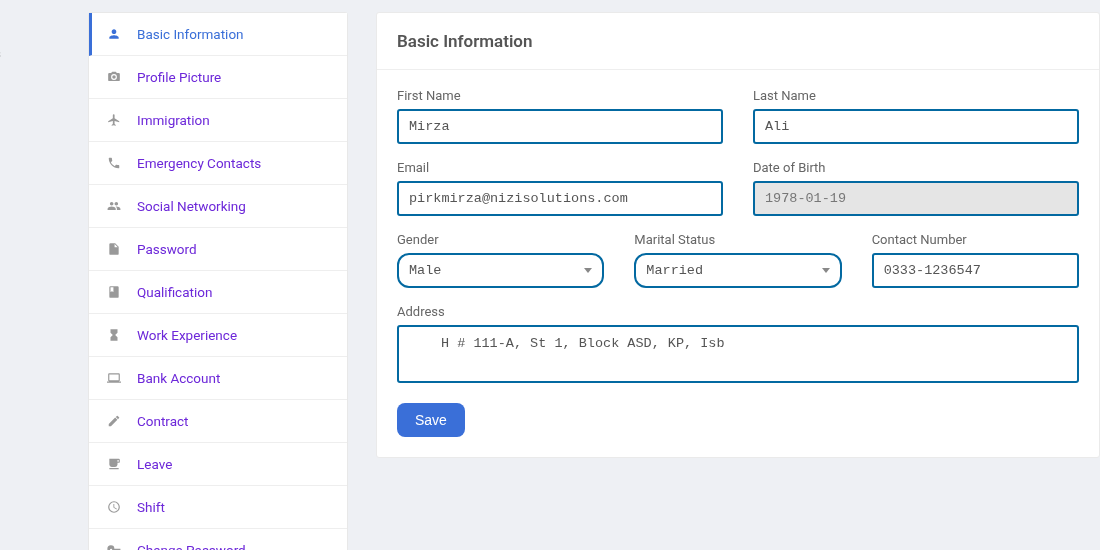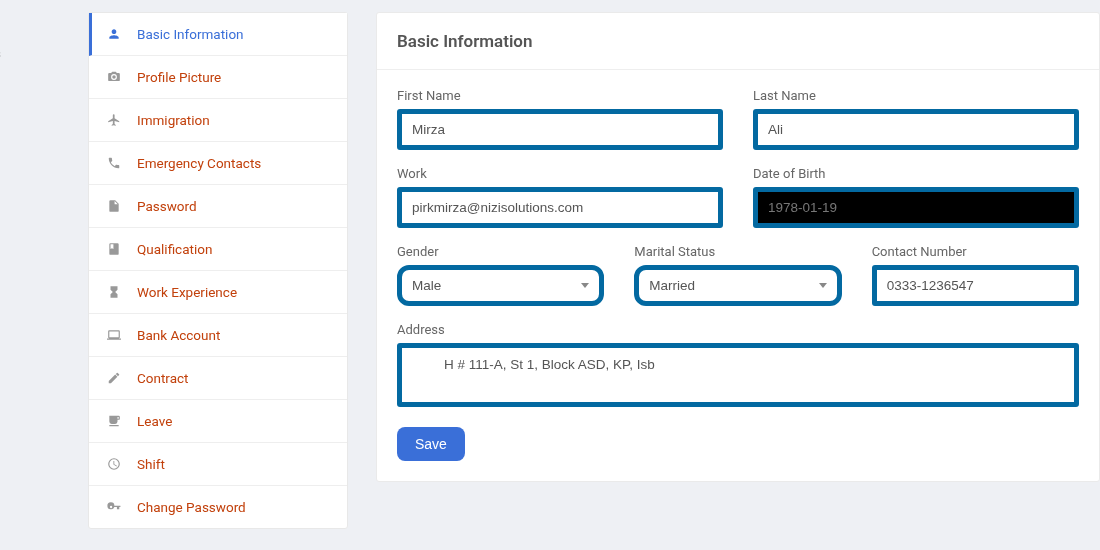--- a/index.html
+++ b/index.html
@@ -28,21 +28,21 @@
       background: #fff;
       border: 1px solid #e8e8e8;
       border-radius: 3px;
     }
     .sidebar-item {
       display: flex;
       align-items: center;
       padding: 12px 16px;
       border-bottom: 1px solid #eee;
       cursor: pointer;
-      color: #c2410c;
+      color: #6d28d9;
       font-size: 13.5px;
     }
     .sidebar-item:last-child { border-bottom: none; }
     .sidebar-item.active {
       color: #3a6fd8;
       border-left: 3px solid #3a6fd8;
       padding-left: 13px;
       background: #fff;
     }
     .sidebar-item .icon {
@@ -75,29 +75,29 @@
     }
     .panel-body { padding: 18px 20px 0 20px; }
     .row { display: flex; gap: 30px; margin-bottom: 16px; }
     .col { flex: 1; display: flex; flex-direction: column; }
     .label {
       font-size: 13px;
       color: #666;
       margin-bottom: 6px;
     }
     .input, .select, .textarea {
-      border: 5px solid #0369a1;
+      border: 2px solid #0369a1;
       border-radius: 3px;
       padding: 8px 10px;
       font-size: 13.5px;
       color: #555;
       background: #fff;
-      font-family: Liberation Sans, sans-serif;
-    }
-    .input.readonly { background: #000000; color: #777; }
+      font-family: Liberation Mono, monospace;
+    }
+    .input.readonly { background: #e5e5e5; color: #777; }
     .select {
       position: relative;
       display: flex;
       align-items: center;
       justify-content: space-between;
       cursor: pointer;
       border-radius: 12px;
     }
     .select .caret {
       width: 0; height: 0;
@@ -152,20 +152,28 @@
     <span class="icon">
         <svg viewBox="0 0 24 24" fill="currentColor">
           <path d="M6.6 10.8c1.4 2.8 3.8 5.1 6.6 6.6l2.2-2.2c.3-.3.7-.4 1-.2 1.1.4 2.3.6 3.6.6.6 0 1 .4 1 1V20c0 .6-.4 1-1 1C10.6 21 3 13.4 3 4c0-.6.4-1 1-1h3.4c.6 0 1 .4 1 1 0 1.3.2 2.5.6 3.6.1.3 0 .7-.2 1l-2.2 2.2z"></path>
         </svg>
       </span>
     <span>Emergency Contacts</span>
   </div>
   <div class="sidebar-item">
     <span class="icon">
         <svg viewBox="0 0 24 24" fill="currentColor">
+          <path d="M16 11c1.7 0 3-1.3 3-3s-1.3-3-3-3-3 1.3-3 3 1.3 3 3 3zm-8 0c1.7 0 3-1.3 3-3S9.7 5 8 5 5 6.3 5 8s1.3 3 3 3zm0 2c-2.3 0-7 1.2-7 3.5V19h14v-2.5c0-2.3-4.7-3.5-7-3.5zm8 0c-.3 0-.6 0-1 .1 1.2.8 2 2 2 3.4V19h6v-2.5c0-2.3-4.7-3.5-7-3.5z"></path>
+        </svg>
+      </span>
+    <span>Social Networking</span>
+  </div>
+  <div class="sidebar-item">
+    <span class="icon">
+        <svg viewBox="0 0 24 24" fill="currentColor">
           <path d="M14 2H6a2 2 0 00-2 2v16a2 2 0 002 2h12a2 2 0 002-2V8l-6-6zm-1 7V3.5L18.5 9H13z"></path>
         </svg>
       </span>
     <span>Password</span>
   </div>
   <div class="sidebar-item">
     <span class="icon">
         <svg viewBox="0 0 24 24" fill="currentColor">
           <path d="M18 2H6a2 2 0 00-2 2v16a2 2 0 002 2h12a2 2 0 002-2V4a2 2 0 00-2-2zM6 4h5v8l-2.5-1.5L6 12V4z"></path>
         </svg>
@@ -230,21 +238,21 @@
         <span class="label">First Name</span>
         <input class="input" value="Mirza" style="">
       </div>
       <div class="col">
         <span class="label">Last Name</span>
         <input class="input" value="Ali" style="">
       </div>
     </div>
     <div class="row">
       <div class="col">
-        <span class="label">Work</span>
+        <span class="label">Email</span>
         <input class="input" value="pirkmirza@nizisolutions.com" style="">
       </div>
       <div class="col">
         <span class="label">Date of Birth</span>
         <input class="input readonly" readonly="" value="1978-01-19" style="">
       </div>
     </div>
     <div class="row">
       <div class="col">
         <span class="label">Gender</span>

